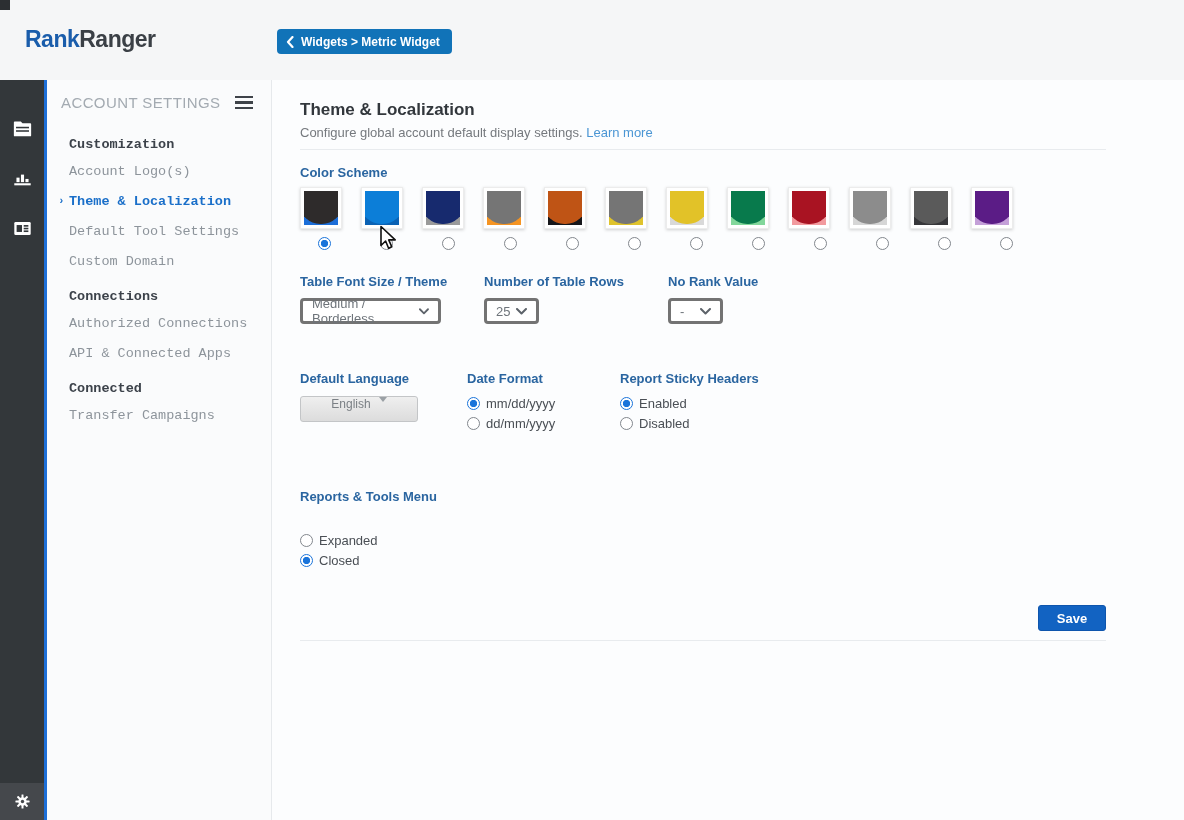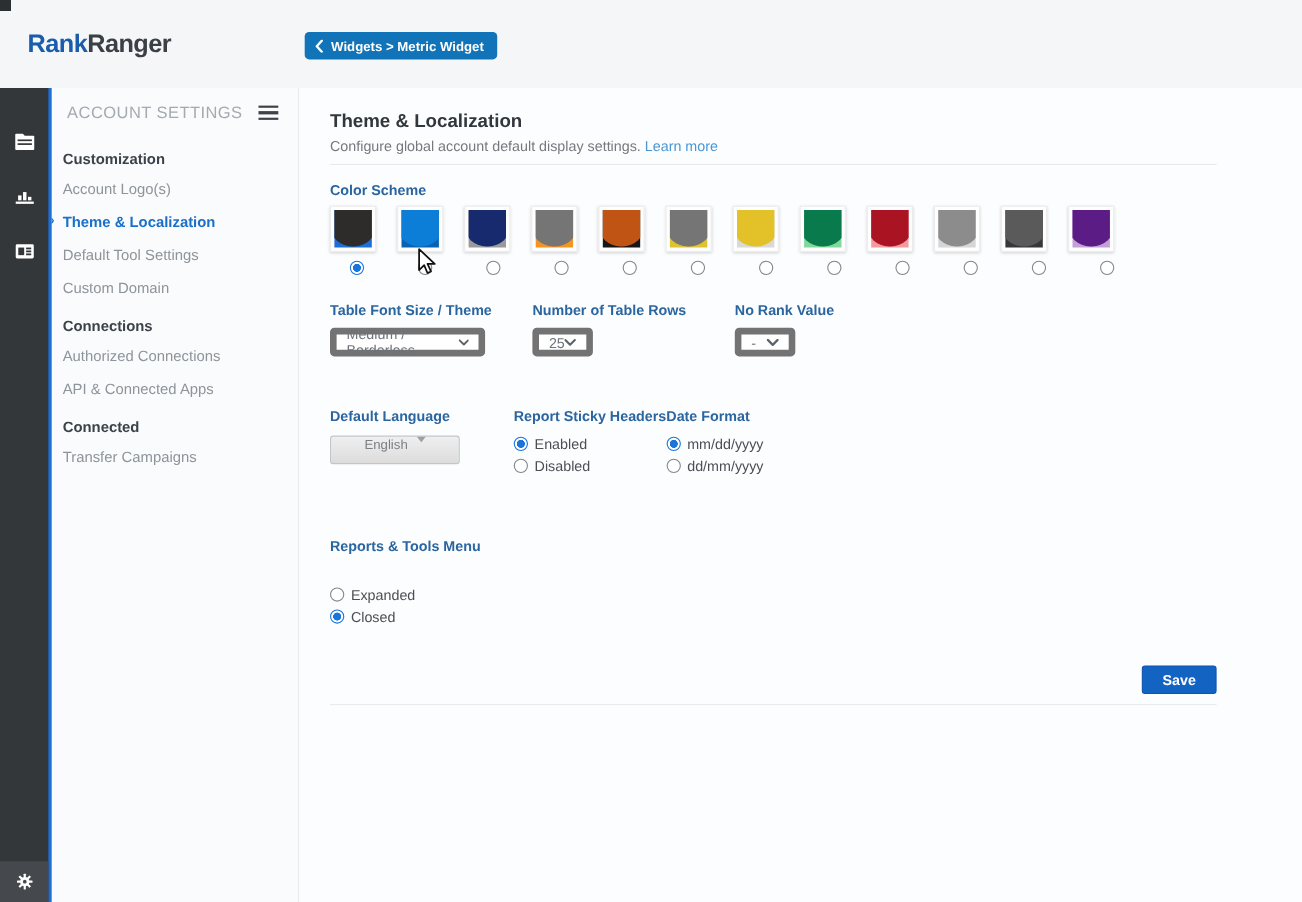--- a/index.html
+++ b/index.html
@@ -26,21 +26,21 @@
   .rail-icon { width:22px; height:20px; display:flex; align-items:center; justify-content:center; cursor:pointer; }
   .rail-bottom { margin-top:auto; width:44px; height:37px; background:#45484c; display:flex;
     align-items:center; justify-content:center; cursor:pointer; }
 
   
   .nav { width:225px; background:#fafbfc; border-right:1px solid #e6e9ec; padding:14px 0 0 0; }
   .nav-head { display:flex; align-items:center; justify-content:space-between; padding:0 16px 0 14px; }
   .nav-title { font-size:15px; color:#a3aab1; letter-spacing:0.4px; }
   .burger { display:flex; flex-direction:column; gap:3px; cursor:pointer; padding:2px; }
   .burger span { display:block; width:18px; height:2.4px; background:#3e4349; }
-  .nav-list { margin-top:26px; padding-left:10px; font-size:13.5px; }
+  .nav-list { margin-top:26px; padding-left:22px; font-size:13.5px;font-family:Liberation Mono, monospace; }
   .nav-section { margin-bottom:8px; }
   .nav-section-label { font-weight:bold; color:#3c424a; margin-bottom:12px; }
   .nav-item { position:relative; color:#8d949b; margin-bottom:15px; cursor:pointer; }
   .nav-item.active { color:#1a6fc9; font-weight:bold; }
   .nav-item.active .chev { position:absolute; left:-11px; top:1px; font-size:11px; font-weight:bold; }
   .nav-section { margin-top:20px; }
   .nav-section:first-child { margin-top:0; }
 
   
   .main { flex:1; position:relative; background:#fcfdfe; padding:20px 0 0 28px; }
@@ -63,21 +63,21 @@
 
   .radio { width:13px; height:13px; border-radius:50%; border:1px solid #82878d; background:#fff;
     flex:none; cursor:pointer; }
   .radio.sel { border-color:#1a74da;
     background:radial-gradient(circle at center, #1a74da 0 3.4px, #fff 3.9px); }
 
   
   .row1 { display:flex; margin-top:24px; }
   .row1 .col { }
   .row1 .c1 { width:184px; } .row1 .c2 { width:184px; }
-  .fake-select { margin-top:9px; height:26px; border:6px solid #737373; border-radius:4px;
+  .fake-select { margin-top:9px; height:26px; border:3px solid #737373; border-radius:4px;
     background:#fff; display:flex; align-items:center; justify-content:space-between;
     padding:0 9px; font-size:13px; color:#6e747a; cursor:pointer; }
   .w141 { width:141px; } .w55 { width:55px; }
 
   .row2 { display:flex; margin-top:47px; }
   .row2 .c1 { width:167px; } .row2 .c2 { width:153px; }
   .lang-btn { margin-top:10px; width:118px; height:26px; border:1px solid #c3c5c7; border-radius:3px;
     background:linear-gradient(#efefef,#dcdcdc); color:#7b8085; font-size:12px;
     font-family:"Liberation Sans",sans-serif; display:flex; align-items:flex-start; justify-content:center; gap:8px; cursor:pointer; }
   .lang-caret { width:0; height:0; border-left:4px solid transparent; border-right:4px solid transparent; border-top:5px solid #9aa0a5; }
@@ -306,46 +306,46 @@
       </div>
 
       <div class="row2">
         <div class="col c1">
           <div class="field-label">Default Language</div>
           <button class="lang-btn">
             <span>English</span>
             <span class="lang-caret"></span>
           </button>
         </div>
+        <div class="col c2">
+          <div class="field-label">Date Format</div>
+          <div class="radio-group" id="date-format-group">
+              <div class="radio-opt">
+                <div class="radio sel"></div>
+                <span>mm/dd/yyyy</span>
+              </div>
+              <div class="radio-opt">
+                <div class="radio"></div>
+                <span>dd/mm/yyyy</span>
+              </div>
+            </div>
+        </div>
         <div class="col">
           <div class="field-label">Report Sticky Headers</div>
           <div class="radio-group" id="sticky-headers-group">
               <div class="radio-opt">
                 <div class="radio sel"></div>
                 <span>Enabled</span>
               </div>
               <div class="radio-opt">
                 <div class="radio"></div>
                 <span>Disabled</span>
               </div>
             </div>
         </div>
-        <div class="col c2">
-          <div class="field-label">Date Format</div>
-          <div class="radio-group" id="date-format-group">
-              <div class="radio-opt">
-                <div class="radio sel"></div>
-                <span>mm/dd/yyyy</span>
-              </div>
-              <div class="radio-opt">
-                <div class="radio"></div>
-                <span>dd/mm/yyyy</span>
-              </div>
-            </div>
-        </div>
       </div>
 
       <div class="field-label rt-label">Reports &amp; Tools Menu</div>
       <div class="radio-group rt-group" id="reports-menu-group">
           <div class="radio-opt">
             <div class="radio"></div>
             <span>Expanded</span>
           </div>
           <div class="radio-opt">
             <div class="radio sel"></div>

